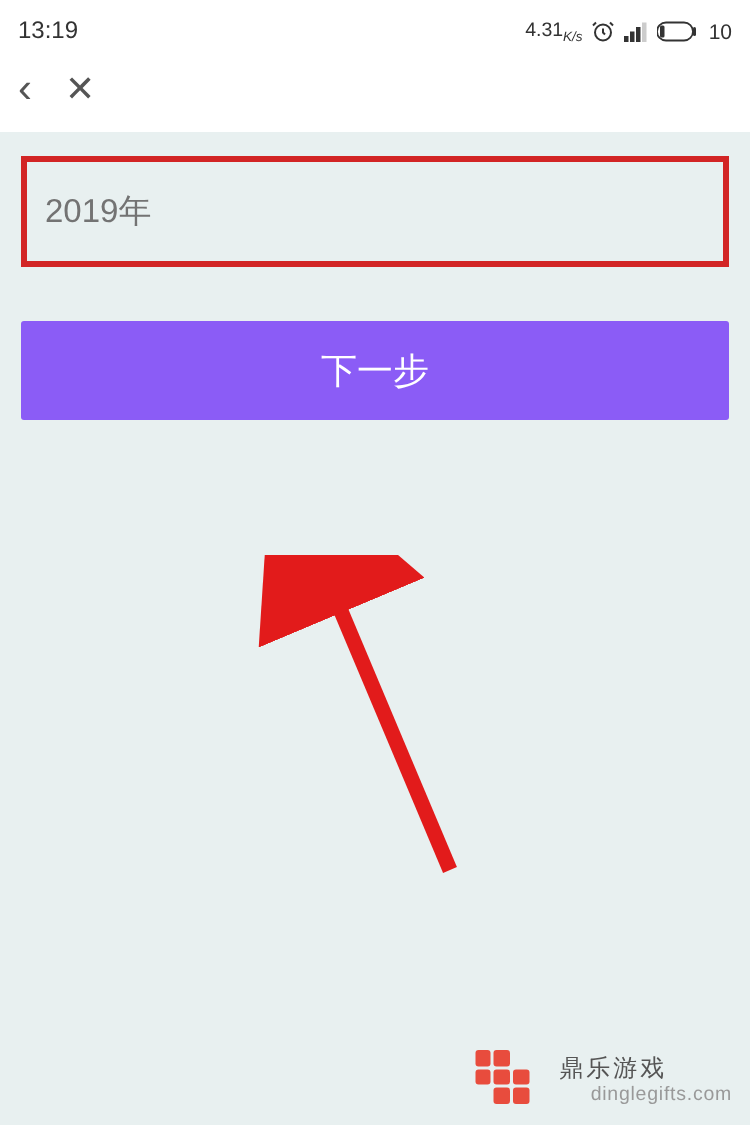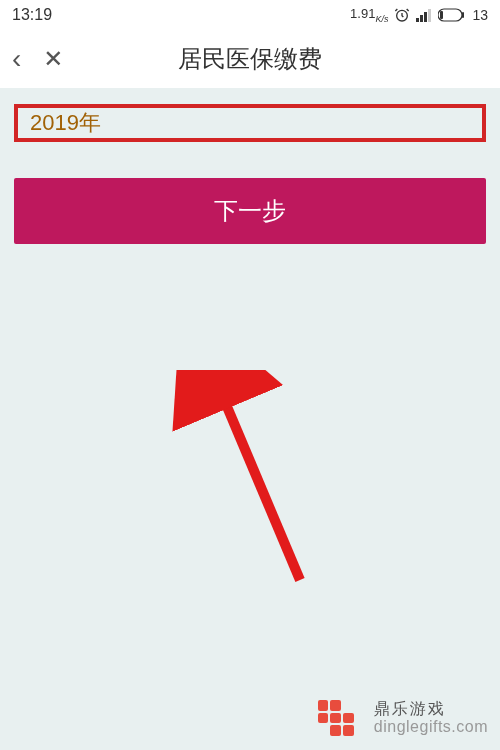--- a/index.html
+++ b/index.html
@@ -8,21 +8,21 @@
       height: 750px;
       background: #e8f0f0;
       font-family: "PingFang SC", "Microsoft YaHei", sans-serif;
       position: relative;
       overflow: hidden;
     }
     .status-bar {
       height: 30px;
       background: #fff;
       display: flex;
-      align-items: center;
+      align-items: flex-end;
       justify-content: space-between;
       padding: 0 12px;
       font-size: 16px;
       color: #333;
     }
     .status-right {
       display: flex;
       align-items: center;
       gap: 6px;
       font-size: 14px;
@@ -49,31 +49,31 @@
       font-weight: 400;
     }
     .content {
       padding: 16px 14px 0;
     }
     .year-options {
       border: 4px solid #d22525;
       background: #e8f0f0;
     }
     .year-option {
-      padding: 0 12px;
+      padding: 18px 12px;
       font-size: 22px;
-      color: #a16207;
+      color: #737373;
       border-bottom: 1px solid #c8d0d0;
     }
     .year-option:last-child { border-bottom: none; }
     .next-btn {
       margin-top: 36px;
       width: 100%;
       height: 66px;
-      background: #be185d;
+      background: #8b5cf6;
       color: #fff;
       font-size: 24px;
       border: none;
       display: flex;
       align-items: center;
       justify-content: center;
       border-radius: 2px;
     }
     .arrow-annotation {
       position: absolute;
@@ -81,46 +81,46 @@
       left: 130px;
       width: 180px;
       height: 220px;
       pointer-events: none;
     }
     .watermark {
       position: absolute;
       right: 12px;
       bottom: 14px;
       display: flex;
-      align-items: flex-start;
+      align-items: flex-end;
       gap: 20px;
     }
     .wm-logo {
       width: 36px;
       height: 36px;
       display: grid;
       grid-template-columns: repeat(3, 1fr);
       grid-template-rows: repeat(3, 1fr);
       gap: 2px;
     }
     .wm-dot { background: #e84c3d; border-radius: 2px; }
     .wm-dot.empty { background: transparent; }
     .wm-text { display: flex; flex-direction: column; line-height: 1.1; }
     .wm-cn { font-size: 16px; color: #555; font-weight: 500; letter-spacing: 2px; }
-    .wm-en { font-size: 16px; color: #999; letter-spacing: 0.5px; }
+    .wm-en { font-size: 13px; color: #999; letter-spacing: 0.5px; margin-left: 21px; }
     .alarm-icon, .signal-icon, .battery-icon { display: inline-flex; align-items: center; }
   </style>
 </head>
 <body>
 
 <div class="status-bar">
   <span>13:19</span>
   <div class="status-right">
     <span class="speed">
-      <span>1.91</span><sub>K/s</sub>
+      <span>4.31</span><sub>K/s</sub>
     </span>
     <span class="alarm-icon">
       <svg width="16" height="16" viewBox="0 0 24 24" fill="none" stroke="#333" stroke-width="2">
           <circle cx="12" cy="13" r="8"></circle>
           <path d="M12 9v4l2 2M5 3L2 6M22 6l-3-3"></path>
         </svg>
     </span>
     <span class="signal-icon">
       <svg width="16" height="14" viewBox="0 0 16 14">
           <rect x="0" y="10" width="3" height="4" fill="#333"></rect>
@@ -129,30 +129,29 @@
           <rect x="12" y="1" width="3" height="13" fill="#ccc"></rect>
         </svg>
     </span>
     <span class="battery-icon">
       <svg width="28" height="14" viewBox="0 0 28 14">
           <rect x="0" y="1" width="24" height="12" rx="6" fill="none" stroke="#333" stroke-width="1.2"></rect>
           <rect x="24" y="4" width="2" height="6" rx="1" fill="#333"></rect>
           <rect x="2" y="3" width="3" height="8" rx="1" fill="#333"></rect>
         </svg>
     </span>
-    <span>13</span>
+    <span>10</span>
   </div>
 </div>
 
 <div class="nav-header">
   <div class="nav-left">
     <span class="back-chevron">‹</span>
     <span class="close-x">✕</span>
   </div>
-  <span class="nav-title">居民医保缴费</span>
 </div>
 
 <div class="content">
   <div class="year-options">
     <div class="year-option">2019年</div>
   </div>
   <button class="next-btn">下一步</button>
 </div>
 
 <svg class="arrow-annotation" viewBox="0 0 180 220">

